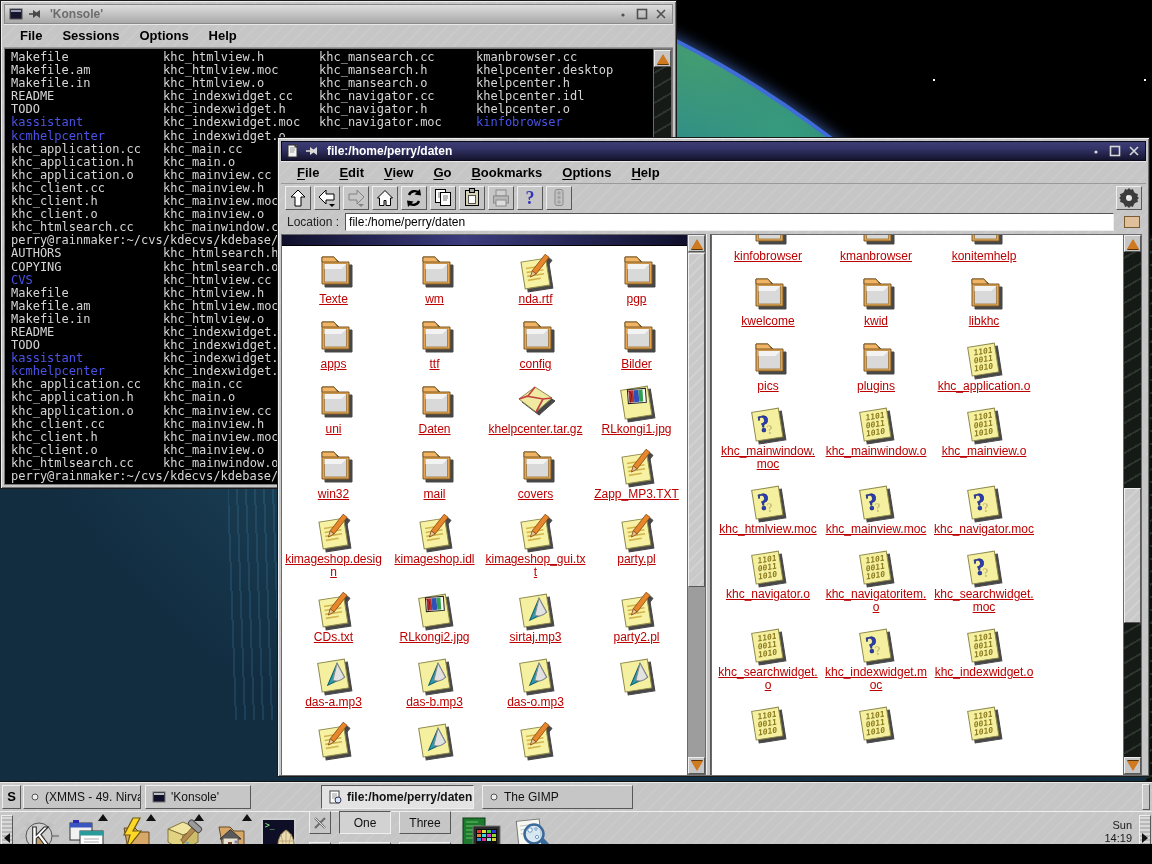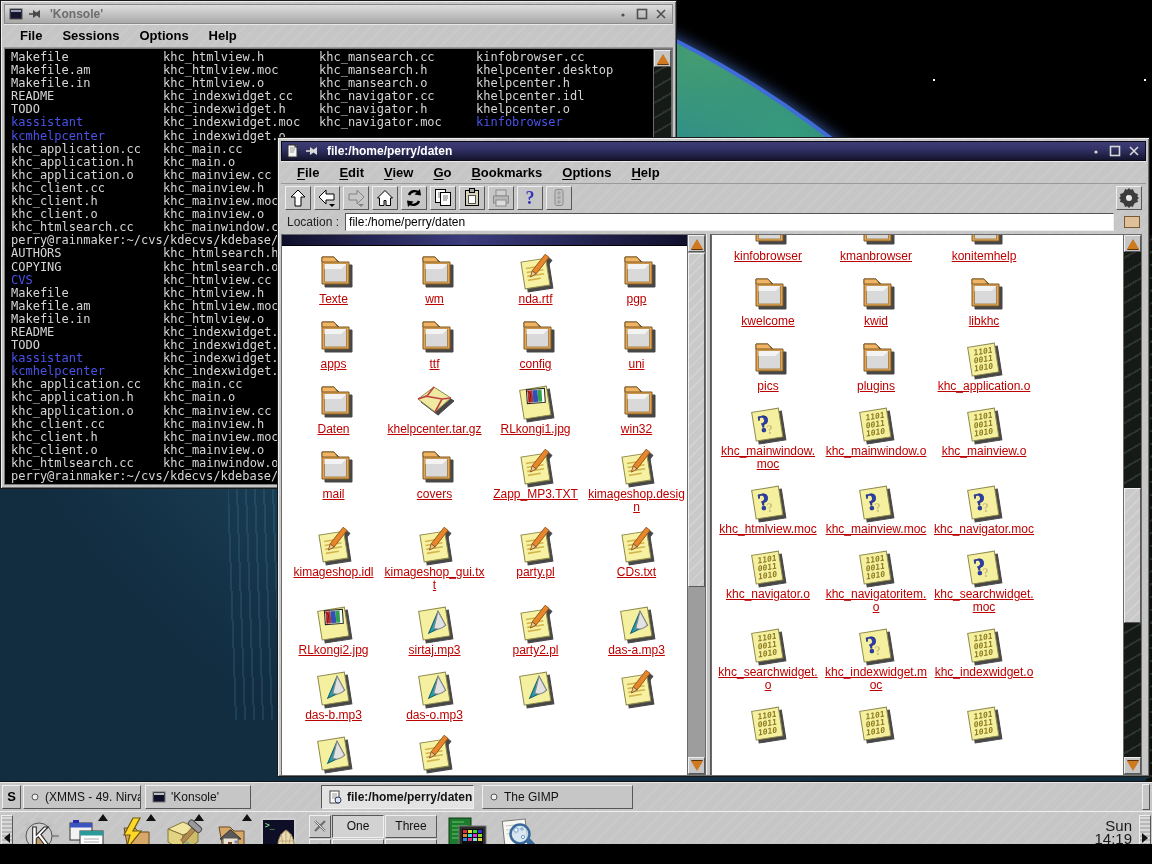--- a/index.html
+++ b/index.html
@@ -125,24 +125,24 @@
   #tb-endcap { margin-left:auto; width:8px; height:26px; }
   #panel { position:absolute; left:0; top:811px; width:1152px; height:53px;
     border-top:1px solid #efefef; box-shadow:inset 0 -1px 0 #444; display:flex;
     align-items:center; gap:3px; padding:2px 1px; }
   .hidebar { width:12px; height:47px; display:flex; align-items:center; justify-content:center;
     background-image:repeating-linear-gradient(0deg,#b8b8b8 0 2px,#d8d8d8 2px 4px); }
   .pbtn { position:relative; width:46px; height:46px; display:flex; align-items:center; justify-content:center; }
   .pbtn .arrow { position:absolute; top:-1px; right:2px; width:0; height:0;
     border-left:5px solid transparent; border-right:5px solid transparent; border-bottom:7px solid #111; }
   #pager { display:grid; grid-template-columns:22px 52px 52px; grid-template-rows:23px 23px;
-    gap:1px; margin:0 4px;text-align:center; }
+    gap:8px; margin:0 4px;text-align:center; }
   #pager .mini { display:flex; align-items:center; justify-content:center; }
   #pager .desk { display:flex; align-items:center; justify-content:center; font-size:12px; color:#111; }
-  #clock { margin-left:auto; text-align:right; font-size:15px; line-height:13px; color:#1a1a1a;
+  #clock { margin-left:auto; text-align:right; font-size:11px; line-height:13px; color:#1a1a1a;
     padding-right:4px; }
   .task .ticon { display:flex; }
 </style>
 </head>
 <body>
 
 <div id="desktop">
   <div id="sky">
     <div id="planet"></div>
   </div>
@@ -181,21 +181,21 @@
         </span>
     </div>
     <div class="menubar" id="konsole-menubar">
         <span class="mi">File</span>
         <span class="mi">Sessions</span>
         <span class="mi">Options</span>
         <span class="mi">Help</span>
       </div>
     <div class="konsole-body">
       <div id="terminal">
-          <div class="tline"><span class="tw c0">Makefile</span><span class="tw c1">khc_htmlview.h</span><span class="tw c2">khc_mansearch.cc</span><span class="tw c3">kinfobrowser.cc</span></div>
+          <div class="tline"><span class="tw c0">Makefile</span><span class="tw c1">khc_htmlview.h</span><span class="tw c2">khc_mansearch.cc</span><span class="tw c3">kmanbrowser.cc</span></div>
           <div class="tline"><span class="tw c0">Makefile.am</span><span class="tw c1">khc_htmlview.moc</span><span class="tw c2">khc_mansearch.h</span><span class="tw c3">khelpcenter.desktop</span></div>
           <div class="tline"><span class="tw c0">Makefile.in</span><span class="tw c1">khc_htmlview.o</span><span class="tw c2">khc_mansearch.o</span><span class="tw c3">khelpcenter.h</span></div>
           <div class="tline"><span class="tw c0">README</span><span class="tw c1">khc_indexwidget.cc</span><span class="tw c2">khc_navigator.cc</span><span class="tw c3">khelpcenter.idl</span></div>
           <div class="tline"><span class="tw c0">TODO</span><span class="tw c1">khc_indexwidget.h</span><span class="tw c2">khc_navigator.h</span><span class="tw c3">khelpcenter.o</span></div>
           <div class="tline"><span class="tb c0">kassistant</span><span class="tw c1">khc_indexwidget.moc</span><span class="tw c2">khc_navigator.moc</span><span class="tb c3">kinfobrowser</span></div>
           <div class="tline"><span class="tb c0">kcmhelpcenter</span><span class="tw c1">khc_indexwidget.o</span></div>
           <div class="tline"><span class="tw c0">khc_application.cc</span><span class="tw c1">khc_main.cc</span></div>
           <div class="tline"><span class="tw c0">khc_application.h</span><span class="tw c1">khc_main.o</span></div>
           <div class="tline"><span class="tw c0">khc_application.o</span><span class="tw c1">khc_mainview.cc</span></div>
           <div class="tline"><span class="tw c0">khc_client.cc</span><span class="tw c1">khc_mainview.h</span></div>
@@ -429,20 +429,29 @@
                 </svg></div>
               <div class="lbl">config</div>
             </div>
             <div class="cell">
               <div class="ic"><svg width="44" height="40" style="filter:drop-shadow(3px 3px 0 rgba(0,0,0,.72));">
                   <path d="M10 5h12l4 5h11v22H10z" fill="#e8a44e" stroke="#7d5a26"></path>
                   <path d="M10 5h12l4 5H10z" fill="#f0b464" stroke="#7d5a26"></path>
                   <rect x="12.5" y="12" width="22" height="18" fill="#d9d9d9" stroke="#a8854c"></rect>
                   <path d="M12.5 12h22l-5 5h-17z" fill="#f3f3f3"></path>
                 </svg></div>
+              <div class="lbl">Bilder</div>
+            </div>
+            <div class="cell">
+              <div class="ic"><svg width="44" height="40" style="filter:drop-shadow(3px 3px 0 rgba(0,0,0,.72));">
+                  <path d="M10 5h12l4 5h11v22H10z" fill="#e8a44e" stroke="#7d5a26"></path>
+                  <path d="M10 5h12l4 5H10z" fill="#f0b464" stroke="#7d5a26"></path>
+                  <rect x="12.5" y="12" width="22" height="18" fill="#d9d9d9" stroke="#a8854c"></rect>
+                  <path d="M12.5 12h22l-5 5h-17z" fill="#f3f3f3"></path>
+                </svg></div>
               <div class="lbl">uni</div>
             </div>
             <div class="cell">
               <div class="ic"><svg width="44" height="40" style="filter:drop-shadow(3px 3px 0 rgba(0,0,0,.72));">
                   <path d="M10 5h12l4 5h11v22H10z" fill="#e8a44e" stroke="#7d5a26"></path>
                   <path d="M10 5h12l4 5H10z" fill="#f0b464" stroke="#7d5a26"></path>
                   <rect x="12.5" y="12" width="22" height="18" fill="#d9d9d9" stroke="#a8854c"></rect>
                   <path d="M12.5 12h22l-5 5h-17z" fill="#f3f3f3"></path>
                 </svg></div>
               <div class="lbl">Daten</div>

